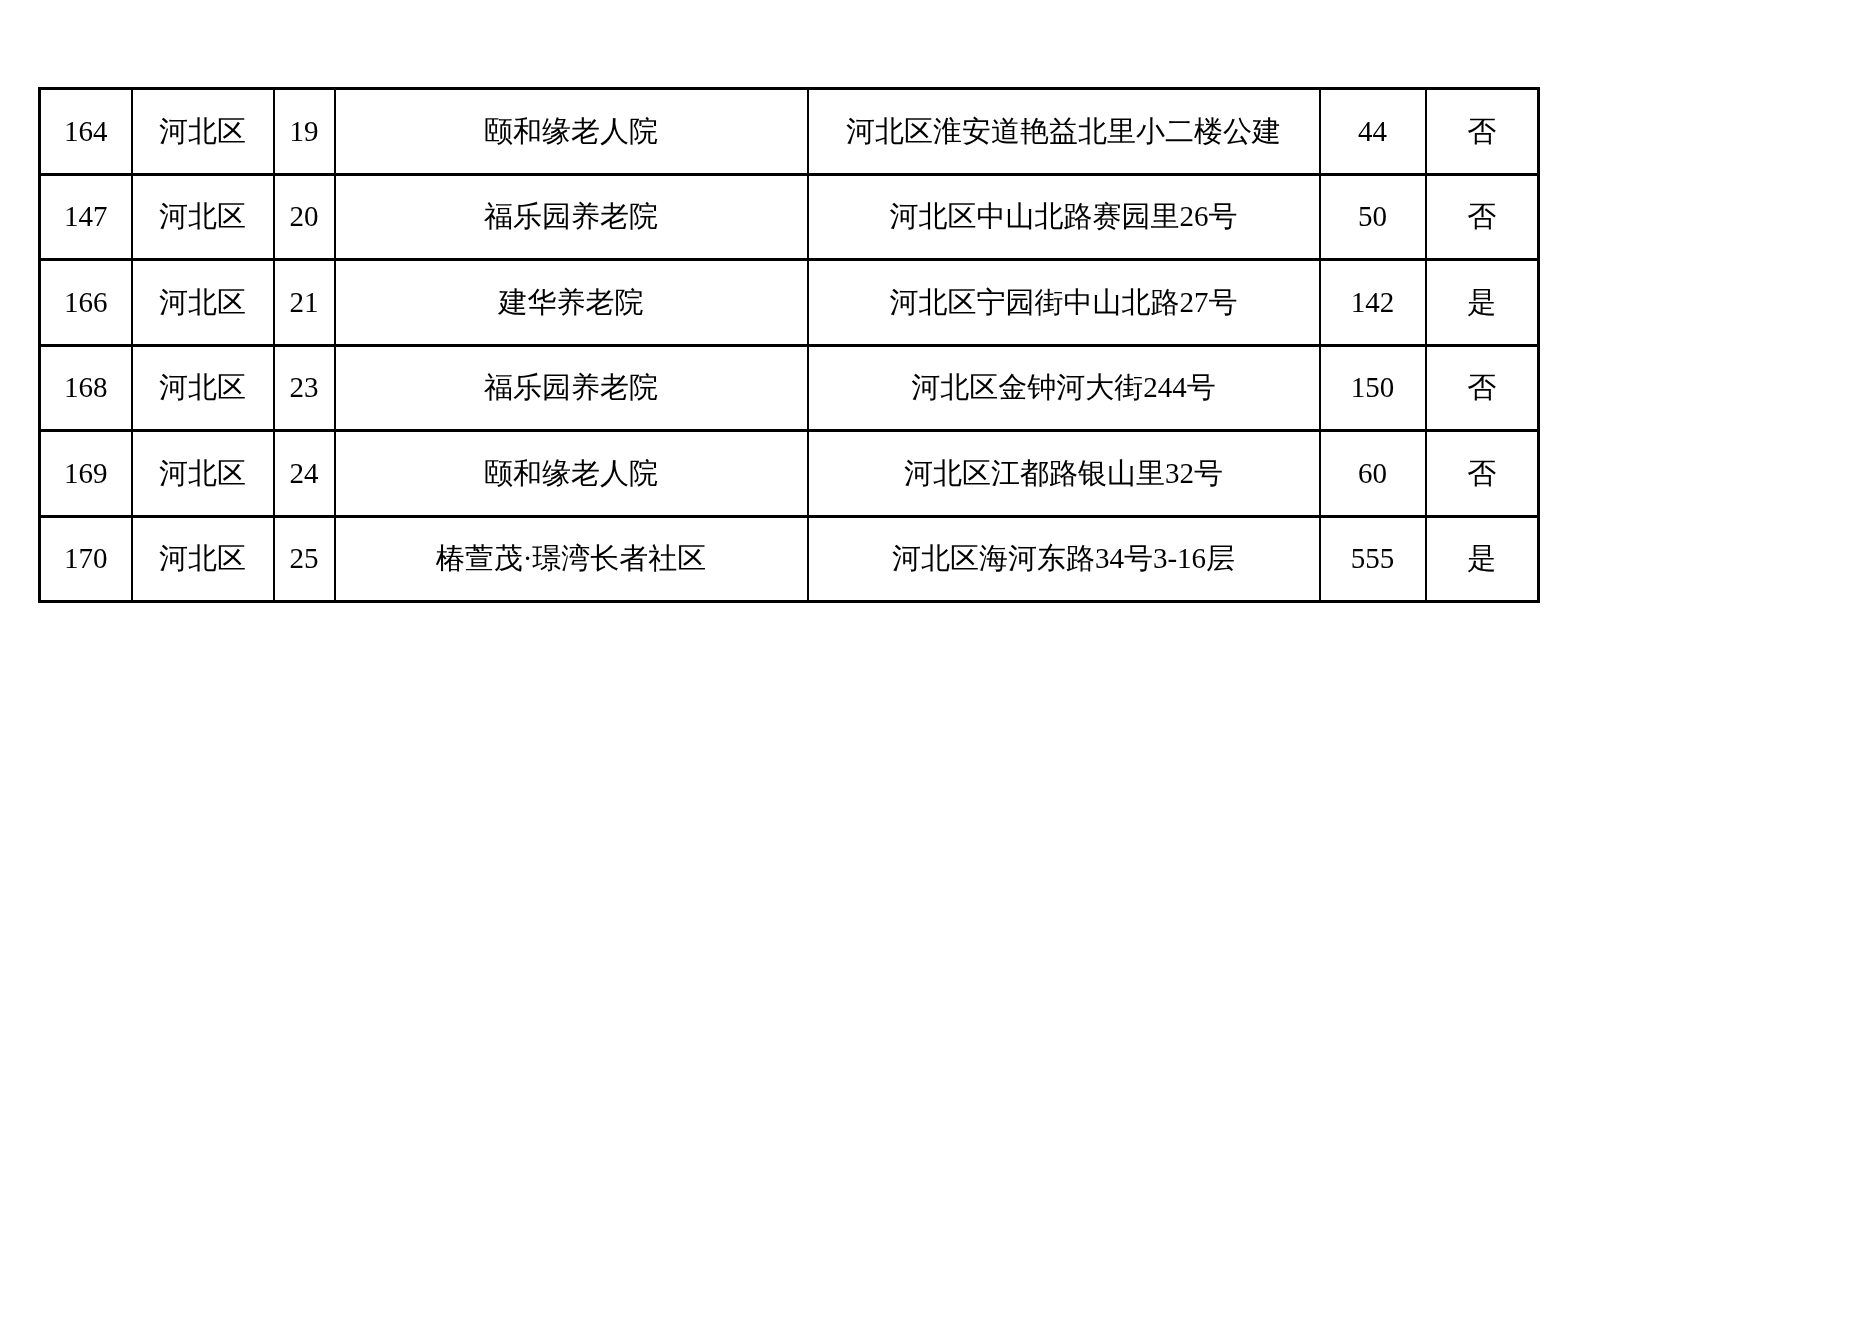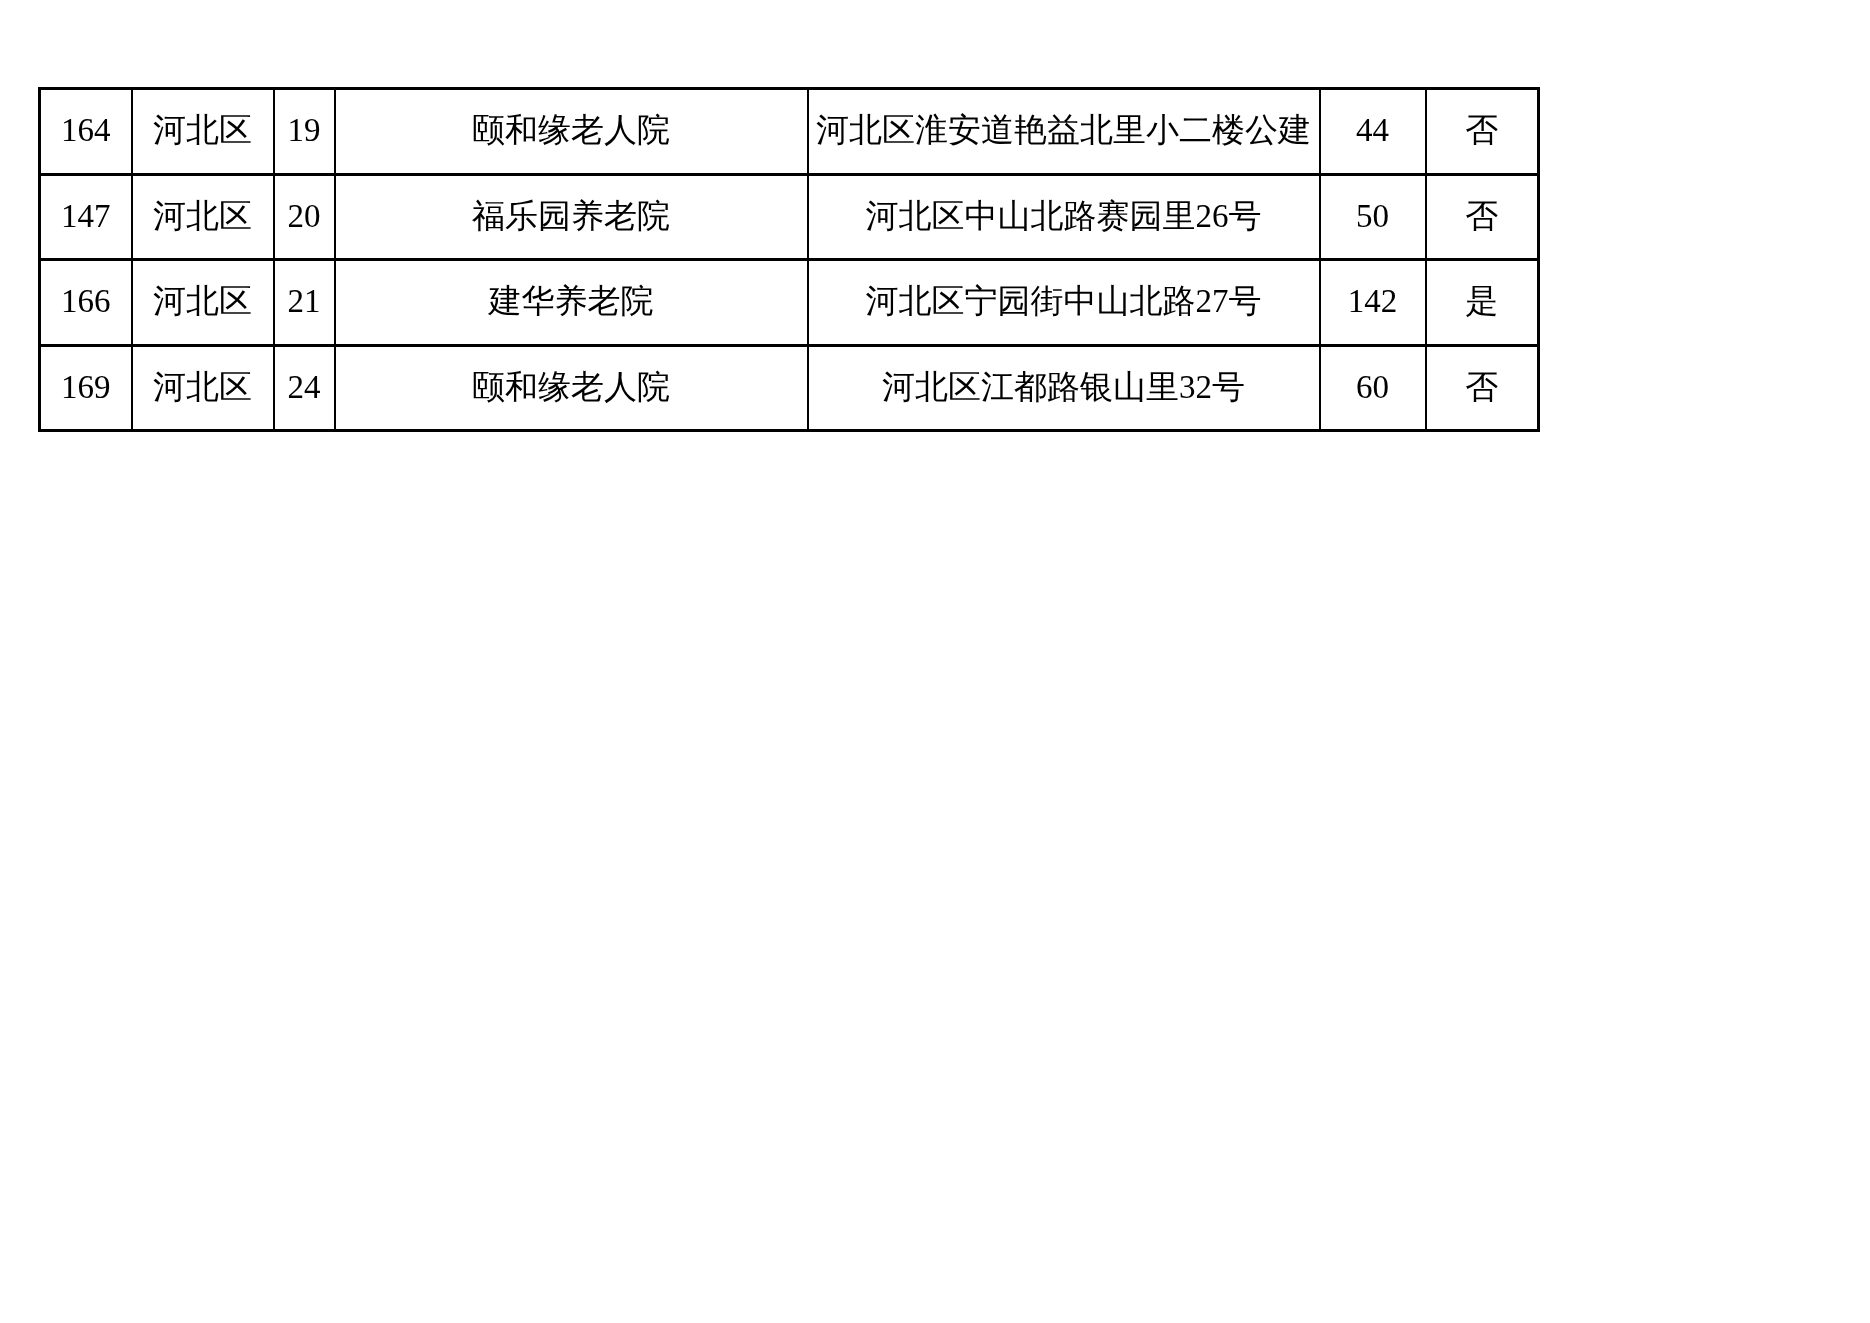--- a/index.html
+++ b/index.html
@@ -26,21 +26,21 @@
     border: 3px solid #000000;
   }
   table.facility-table td {
     border-left: 2px solid #000000;
     border-right: 2px solid #000000;
     border-top: 3px solid #000000;
     border-bottom: 3px solid #000000;
     height: 82.5px;
     text-align: center;
     vertical-align: middle;
-    font-size: 33px;
+    font-size: 29px;
     line-height: 1.2;
     padding: 0 6px;
     overflow: hidden;
     white-space: nowrap;
   }
 </style>
 </head>
 <body>
 
 <div class="page">
@@ -79,27 +79,45 @@
     <td>166</td>
     <td>河北区</td>
     <td>21</td>
     <td>建华养老院</td>
     <td>河北区宁园街中山北路27号</td>
     <td>142</td>
     <td>是</td>
   </tr>
 
 
+  <tr>
+    <td>168</td>
+    <td>河北区</td>
+    <td>23</td>
+    <td>福乐园养老院</td>
+    <td>河北区金钟河大街244号</td>
+    <td>150</td>
+    <td>否</td>
+  </tr>
 
   <tr>
     <td>169</td>
     <td>河北区</td>
     <td>24</td>
     <td>颐和缘老人院</td>
     <td>河北区江都路银山里32号</td>
     <td>60</td>
     <td>否</td>
   </tr>
 
+  <tr>
+    <td>170</td>
+    <td>河北区</td>
+    <td>25</td>
+    <td>椿萱茂·璟湾长者社区</td>
+    <td>河北区海河东路34号3-16层</td>
+    <td>555</td>
+    <td>是</td>
+  </tr>
 
 </tbody>
   </table>
 </div>
 
 </body></html>

